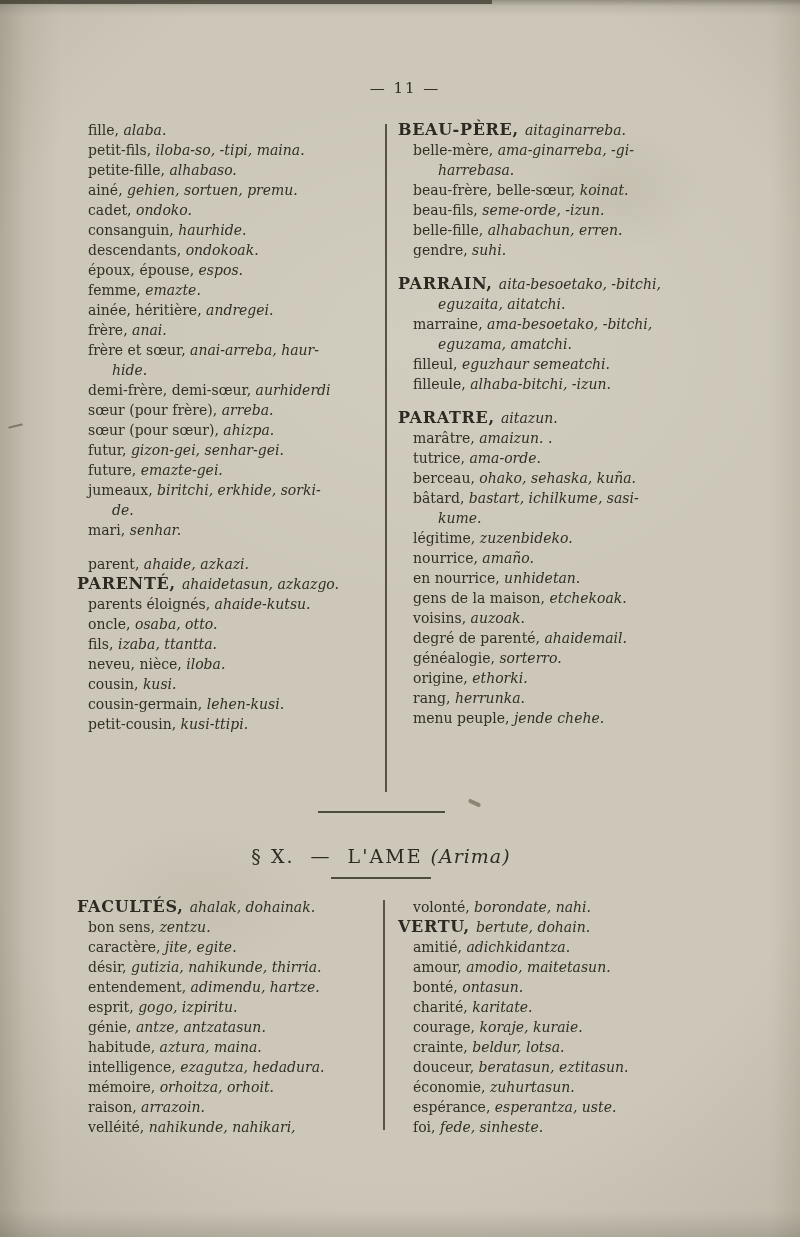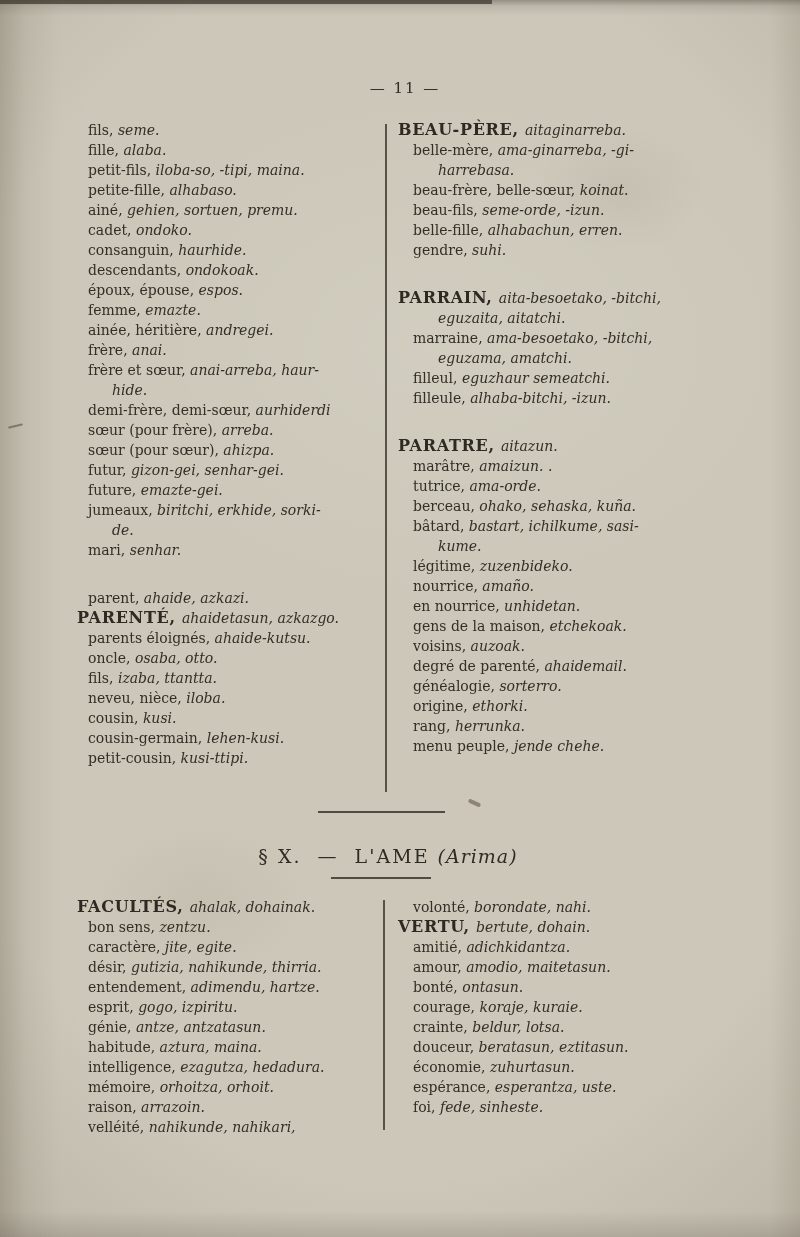--- a/index.html
+++ b/index.html
@@ -25,36 +25,36 @@
   .top-edge{position:absolute;left:0;top:0;width:492px;height:4px;background:#454035;opacity:.8;}
   .page-number{
     position:absolute;top:79px;left:0;width:762px;text-align:center;
     font-size:15px;letter-spacing:2px;color:#2f2b24;margin-left:24px;
   }
   .col{position:absolute;font-size:14px;line-height:20px;}
   .col-tl{left:64px;top:120px;width:312px;}
   .col-tr{left:398px;top:120px;width:363px;}
   .col-bl{left:64px;top:897px;width:312px;}
   .col-br{left:398px;top:897px;width:363px;}
-  .group + .group{margin-top:28px;}
+  .group + .group{margin-top:14px;}
   .col-tl .entry,.col-bl .entry{padding-left:48px;text-indent:-24px;}
   .col-tl .entry.caps,.col-bl .entry.caps{text-indent:-35px;}
   .col-tr .entry,.col-br .entry{padding-left:40px;text-indent:-25px;}
   .col-tr .entry.caps,.col-br .entry.caps{text-indent:-40px;}
   .eu{font-style:italic;}
   .hw{font-size:16px;letter-spacing:.7px;font-weight:bold;color:#2e2a23;}
   .vrule{position:absolute;width:2px;background:#433d32;opacity:.85;}
   .vrule-top{left:385px;top:124px;height:668px;}
   .vrule-bottom{left:383px;top:900px;height:230px;}
   .hrule{position:absolute;height:2px;background:#3a352c;opacity:.85;}
   .rule-mid{left:318px;top:811px;width:127px;}
   .rule-header{left:331px;top:877px;width:100px;}
   .section-header{
     position:absolute;top:845px;left:0;width:762px;text-align:center;
-    font-size:19px;letter-spacing:2px;color:#2f2b24;white-space:pre;padding-left:7px;
+    font-size:19px;letter-spacing:2px;color:#2f2b24;white-space:pre;
   }
   .section-header .eu{letter-spacing:1px;}
   .smudge{
     position:absolute;left:468px;top:801px;width:13px;height:4px;
     background:#6a6252;border-radius:2px;transform:rotate(24deg);opacity:.65;
   }
   .margin-mark{
     position:absolute;left:8px;top:425px;width:15px;height:2px;
     background:#6f6a5c;transform:rotate(-14deg);opacity:.8;border-radius:1px;
   }
@@ -65,21 +65,20 @@
 <div class="page">
   <div class="top-edge"></div>
   <div class="margin-mark"></div>
 
   <div class="page-number">— 11 —</div>
 
   <div class="vrule vrule-top"></div>
 
   <div class="col col-tl">
       <div class="group">
-        <div class="entry"><span class="fr">fils, </span><span class="eu">seme.</span></div>
         <div class="entry"><span class="fr">fille, </span><span class="eu">alaba.</span></div>
         <div class="entry"><span class="fr">petit-fils, </span><span class="eu">iloba-so, -tipi, maina.</span></div>
         <div class="entry"><span class="fr">petite-fille, </span><span class="eu">alhabaso.</span></div>
         <div class="entry"><span class="fr">ainé, </span><span class="eu">gehien, sortuen, premu.</span></div>
         <div class="entry"><span class="fr">cadet, </span><span class="eu">ondoko.</span></div>
         <div class="entry"><span class="fr">consanguin, </span><span class="eu">haurhide.</span></div>
         <div class="entry"><span class="fr">descendants, </span><span class="eu">ondokoak.</span></div>
         <div class="entry"><span class="fr">époux, épouse, </span><span class="eu">espos.</span></div>
         <div class="entry"><span class="fr">femme, </span><span class="eu">emazte.</span></div>
         <div class="entry"><span class="fr">ainée, héritière, </span><span class="eu">andregei.</span></div>
@@ -163,20 +162,21 @@
         <div class="entry"><span class="fr">velléité, </span><span class="eu">nahikunde, nahikari,</span></div>
       </div>
     </div>
   <div class="col col-br">
       <div class="group">
         <div class="entry"><span class="fr">volonté, </span><span class="eu">borondate, nahi.</span></div>
         <div class="entry caps"><span class="hw">VERTU, </span><span class="eu">bertute, dohain.</span></div>
         <div class="entry"><span class="fr">amitié, </span><span class="eu">adichkidantza.</span></div>
         <div class="entry"><span class="fr">amour, </span><span class="eu">amodio, maitetasun.</span></div>
         <div class="entry"><span class="fr">bonté, </span><span class="eu">ontasun.</span></div>
+        <div class="entry"><span class="fr">charité, </span><span class="eu">karitate.</span></div>
         <div class="entry"><span class="fr">courage, </span><span class="eu">koraje, kuraie.</span></div>
         <div class="entry"><span class="fr">crainte, </span><span class="eu">beldur, lotsa.</span></div>
         <div class="entry"><span class="fr">douceur, </span><span class="eu">beratasun, eztitasun.</span></div>
         <div class="entry"><span class="fr">économie, </span><span class="eu">zuhurtasun.</span></div>
         <div class="entry"><span class="fr">espérance, </span><span class="eu">esperantza, uste.</span></div>
         <div class="entry"><span class="fr">foi, </span><span class="eu">fede, sinheste.</span></div>
       </div>
     </div>
 </div>
 

